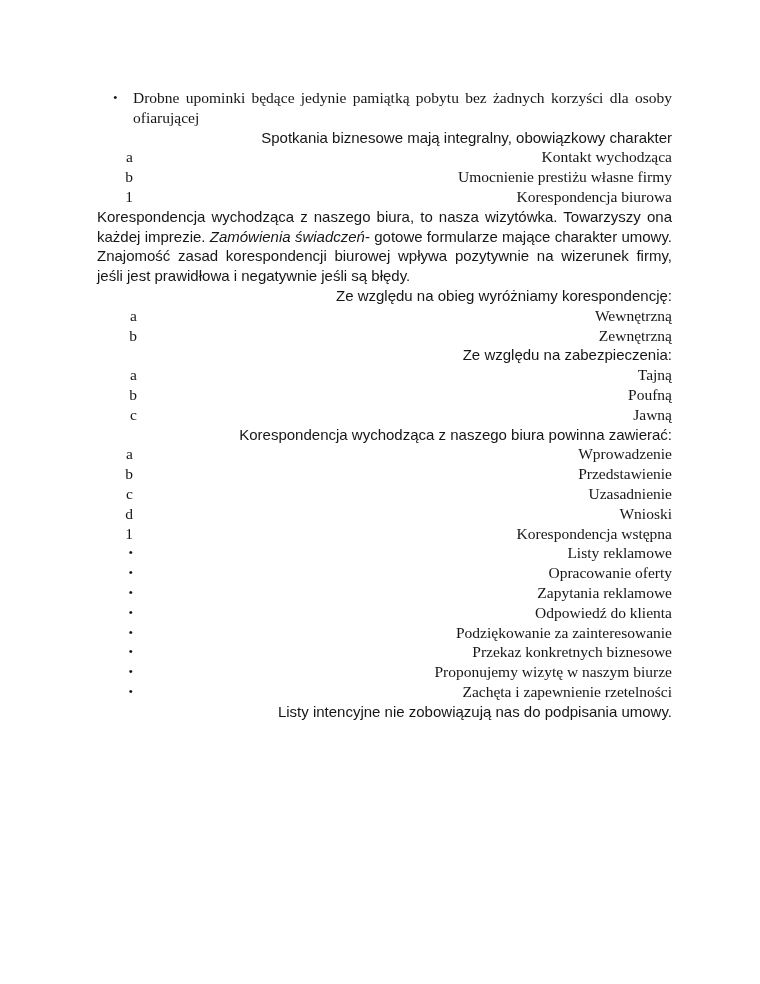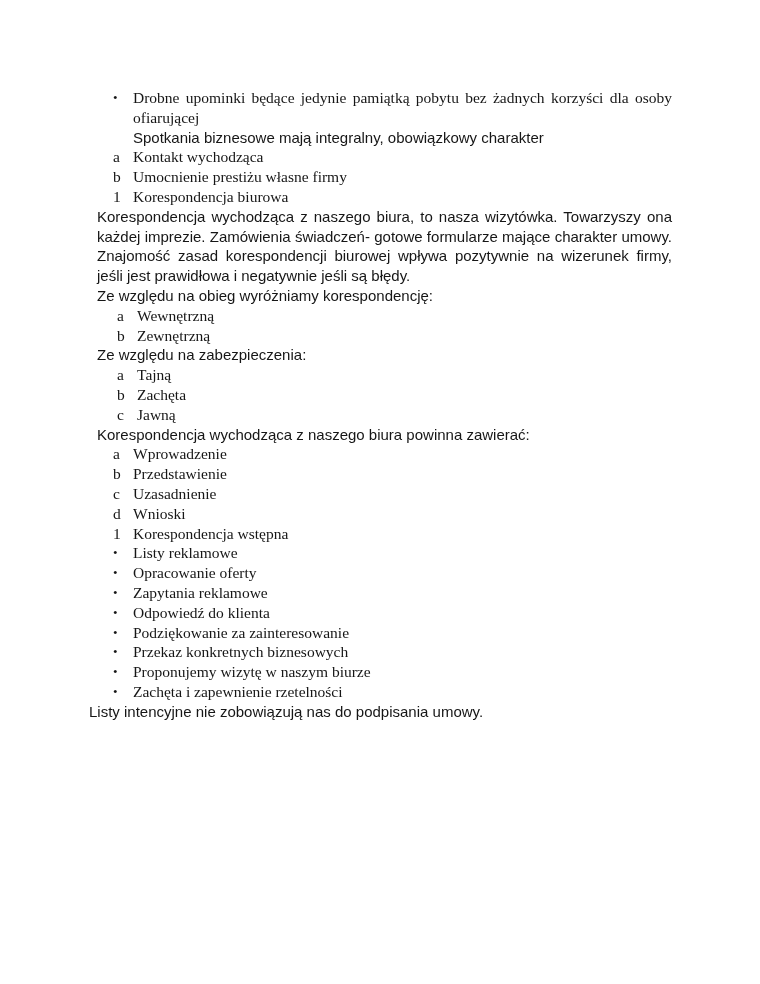--- a/index.html
+++ b/index.html
@@ -17,20 +17,21 @@
   }
   .content {
     position: absolute;
     left: 97px;
     top: 88px;
     width: 575px;
   }
   .block {
     line-height: 19.8px;
     font-size: 15px;
+    text-align: right;
   }
   .serif {
     font-family: "Liberation Serif", "DejaVu Serif", serif;
     font-size: 15.5px;
   }
   .sans {
     font-family: "Liberation Sans", "DejaVu Sans", sans-serif;
     font-size: 15px;
   }
   .justify { text-align: justify; }
@@ -43,21 +44,21 @@
   .outdent { margin-left: -8px; }
   .marker {
     flex: 0 0 20px;
     white-space: nowrap;
   }
   .bullet .marker {
     font-size: 13px;
   }
   .text { flex: 1 1 auto; }
   .bold { font-weight: normal; }
-  .italic { }
+  .italic { font-style: italic; }
 </style>
 </head>
 <body>
 
 <div class="page">
   <div class="content">
       <div class="block bullet serif justify">
         <span class="marker">•</span>
         <span class="text">Drobne upominki będące jedynie pamiątką pobytu bez żadnych korzyści dla osoby ofiarującej</span>
       </div>
@@ -84,21 +85,21 @@
         <span class="marker">b</span>
         <span class="text">Zewnętrzną</span>
       </div>
       <div class="block paragraph sans"><span class="text">Ze względu na zabezpieczenia:</span></div>
       <div class="block lettered serif indent2">
         <span class="marker">a</span>
         <span class="text">Tajną</span>
       </div>
       <div class="block lettered serif indent2">
         <span class="marker">b</span>
-        <span class="text">Zachęta</span>
+        <span class="text">Poufną</span>
       </div>
       <div class="block lettered serif indent2">
         <span class="marker">c</span>
         <span class="text">Jawną</span>
       </div>
       <div class="block paragraph sans"><span class="text">Korespondencja wychodząca z naszego biura powinna zawierać:</span></div>
       <div class="block lettered serif">
         <span class="marker">a</span>
         <span class="text bold">Wprowadzenie</span>
       </div>
@@ -133,21 +134,21 @@
       <div class="block bullet serif">
         <span class="marker">•</span>
         <span class="text">Odpowiedź do klienta</span>
       </div>
       <div class="block bullet serif">
         <span class="marker">•</span>
         <span class="text">Podziękowanie za zainteresowanie</span>
       </div>
       <div class="block bullet serif">
         <span class="marker">•</span>
-        <span class="text">Przekaz konkretnych biznesowych</span>
+        <span class="text">Przekaz konkretnych biznesowe</span>
       </div>
       <div class="block bullet serif">
         <span class="marker">•</span>
         <span class="text">Proponujemy wizytę w naszym biurze</span>
       </div>
       <div class="block bullet serif">
         <span class="marker">•</span>
         <span class="text">Zachęta i zapewnienie rzetelności</span>
       </div>
       <div class="block paragraph sans outdent"><span class="text">Listy intencyjne nie zobowiązują nas do podpisania umowy.</span></div>

